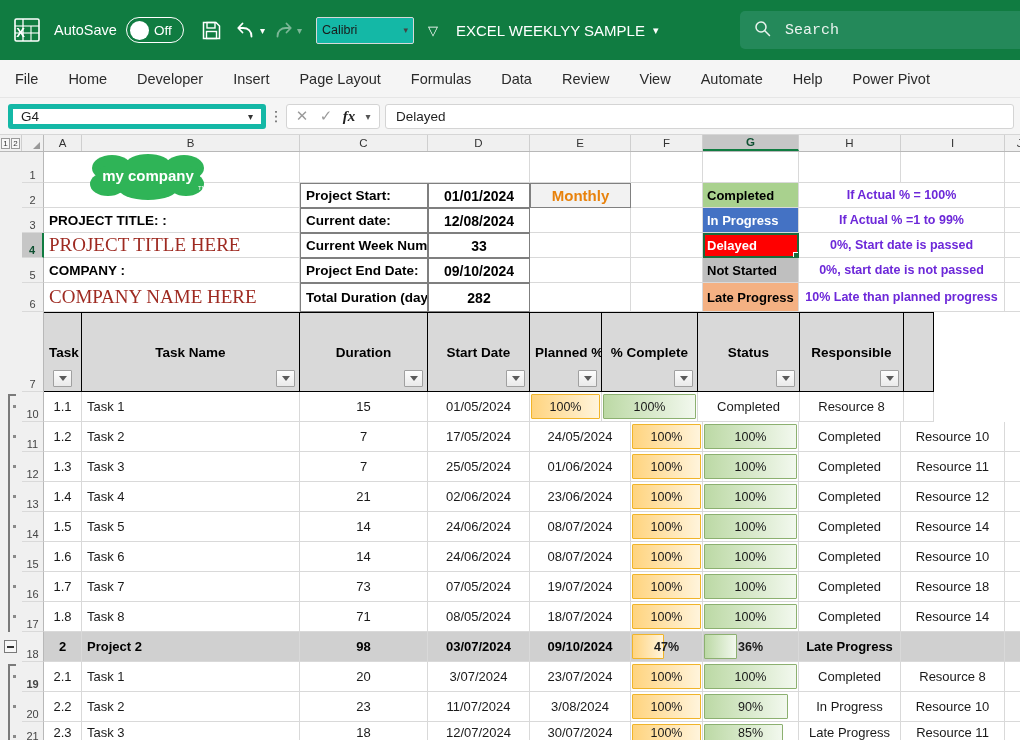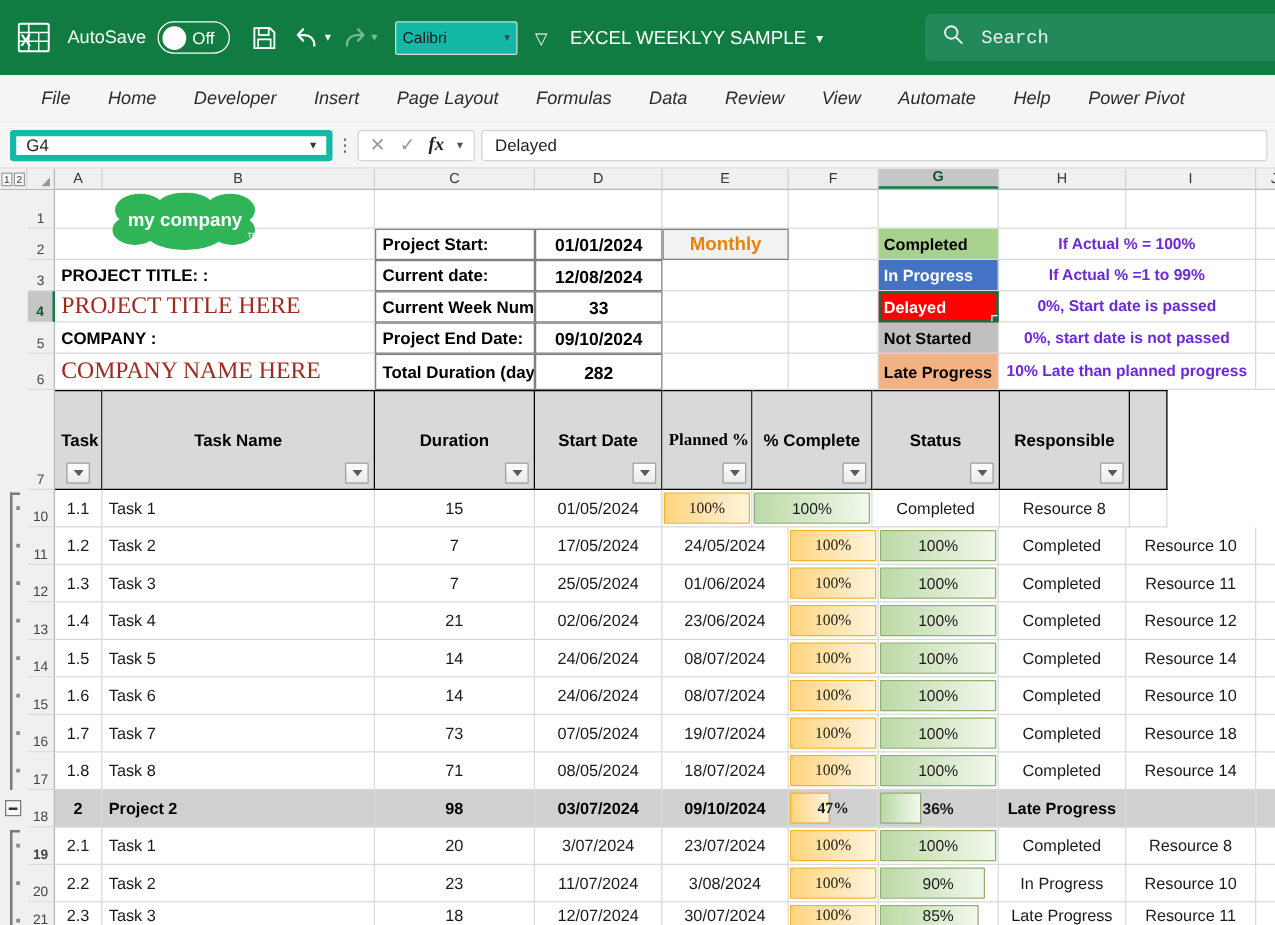--- a/index.html
+++ b/index.html
@@ -65,23 +65,22 @@
   .searchbox {
     position: absolute; left: 740px; top: 11px; width: 330px; height: 38px;
     background: #24895a; border-radius: 5px;
     display: flex; align-items: center; padding: 0 14px; gap: 14px; cursor: text;
   }
   .searchbox .ph { color: #e9f3ee; font-size: 15px; font-family: Liberation Mono, monospace; }
 
   
   .ribbon {
     height: 38px; background: #f5f5f5;
-    display: flex; align-items: center; padding-left: 18px; gap: 0;
+    display: flex; align-items: center; gap: 0;
     border-bottom: 1px solid #e6e6e6;
-    font-style: italic;
   }
   .rtab {
     font-size: 14.5px; color: #2b2b2b; padding: 4px 15px; cursor: pointer;
     white-space: nowrap; border-radius: 3px;
   }
 
   
   .formulabar {
     height: 37px; background: #f5f5f5; display: flex; align-items: center;
     padding: 0 6px 0 8px; gap: 0; border-bottom: 1px solid #d6d6d6;
@@ -159,21 +158,21 @@
     font-size: 13px; color: #000; padding: 0 5px;
   }
   .cell.c { justify-content: center; }
 
   
   .wA { width: 38px; flex: 0 0 38px; }
   .wB { width: 218px; flex: 0 0 218px; }
   .wC { width: 128px; flex: 0 0 128px; }
   .wD { width: 102px; flex: 0 0 102px; }
   .wE { width: 101px; flex: 0 0 101px; }
-  .wF { width: 72px; flex: 0 0 72px; font-family: Liberation Serif, serif; }
+  .wF { width: 72px; flex: 0 0 72px; }
   .wG { width: 96px; flex: 0 0 96px; }
   .wH { width: 102px; flex: 0 0 102px; }
   .wI { width: 104px; flex: 0 0 104px; }
   .wJ { width: 30px; flex: 0 0 30px; }
 
   
   .title-red {
     color: #9e2a21; font-weight: bold; font-size: 16px;
     text-decoration: underline; justify-content: center;
   }

